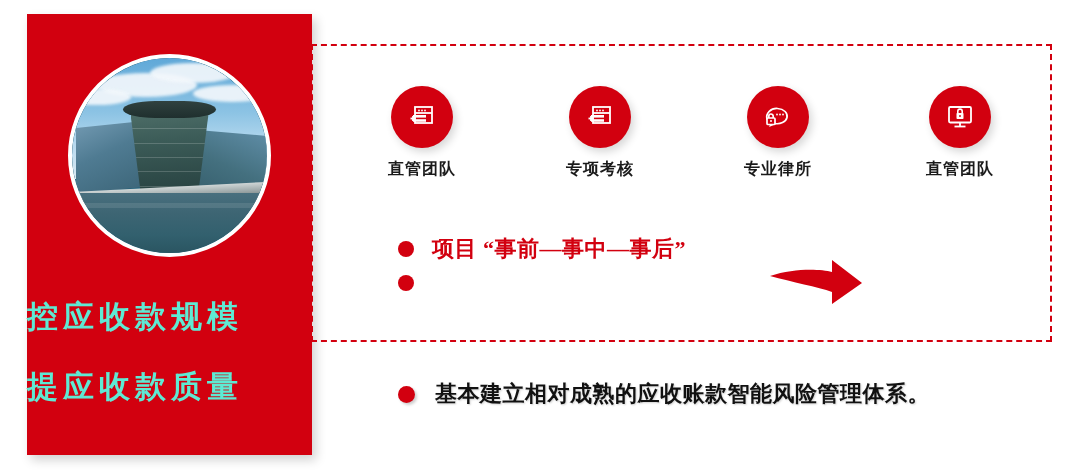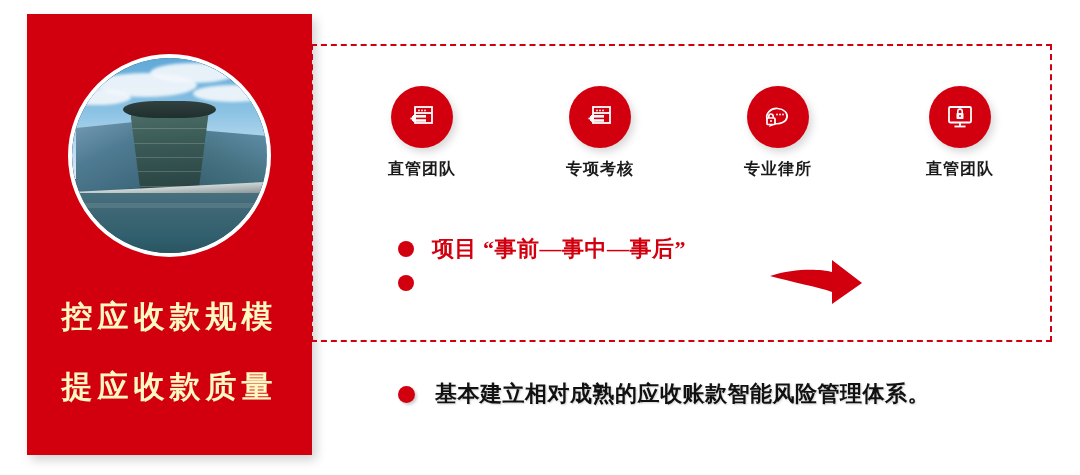--- a/index.html
+++ b/index.html
@@ -56,22 +56,22 @@
     border-radius:50%/70%;}
   .tower-line{position:absolute;left:0;width:100%;height:1px;background:rgba(255,255,255,.18);}
   
   .deck{position:absolute;left:0;top:66%;width:100%;height:7%;
     background:linear-gradient(180deg,#cfd6d6 0%,#9aa5a6 60%,#74807f 100%);
     transform:skewY(-3deg);}
   .deck2{position:absolute;left:0;top:71%;width:100%;height:5%;
     background:linear-gradient(180deg,#8d9897 0%,#5e6a6b 100%);}
 
   .panel-line{
-    position:absolute;left:0;width:285px;text-align:center;
-    color:#fef9c3;font-weight:700;letter-spacing:5px;
+    position:absolute;left:0;width:285px;
+    color:#5eead4;font-weight:700;letter-spacing:5px;
     font-size:31px;line-height:1;
     font-family:"Liberation Sans","DejaVu Sans",sans-serif;
   }
   .panel-line.l1{top:287px;}
   .panel-line.l2{top:357px;}
 
   
   .dashed-box{
     position:absolute;left:311px;top:44px;width:741px;height:298px;
     border:2px dashed #d2000f;

